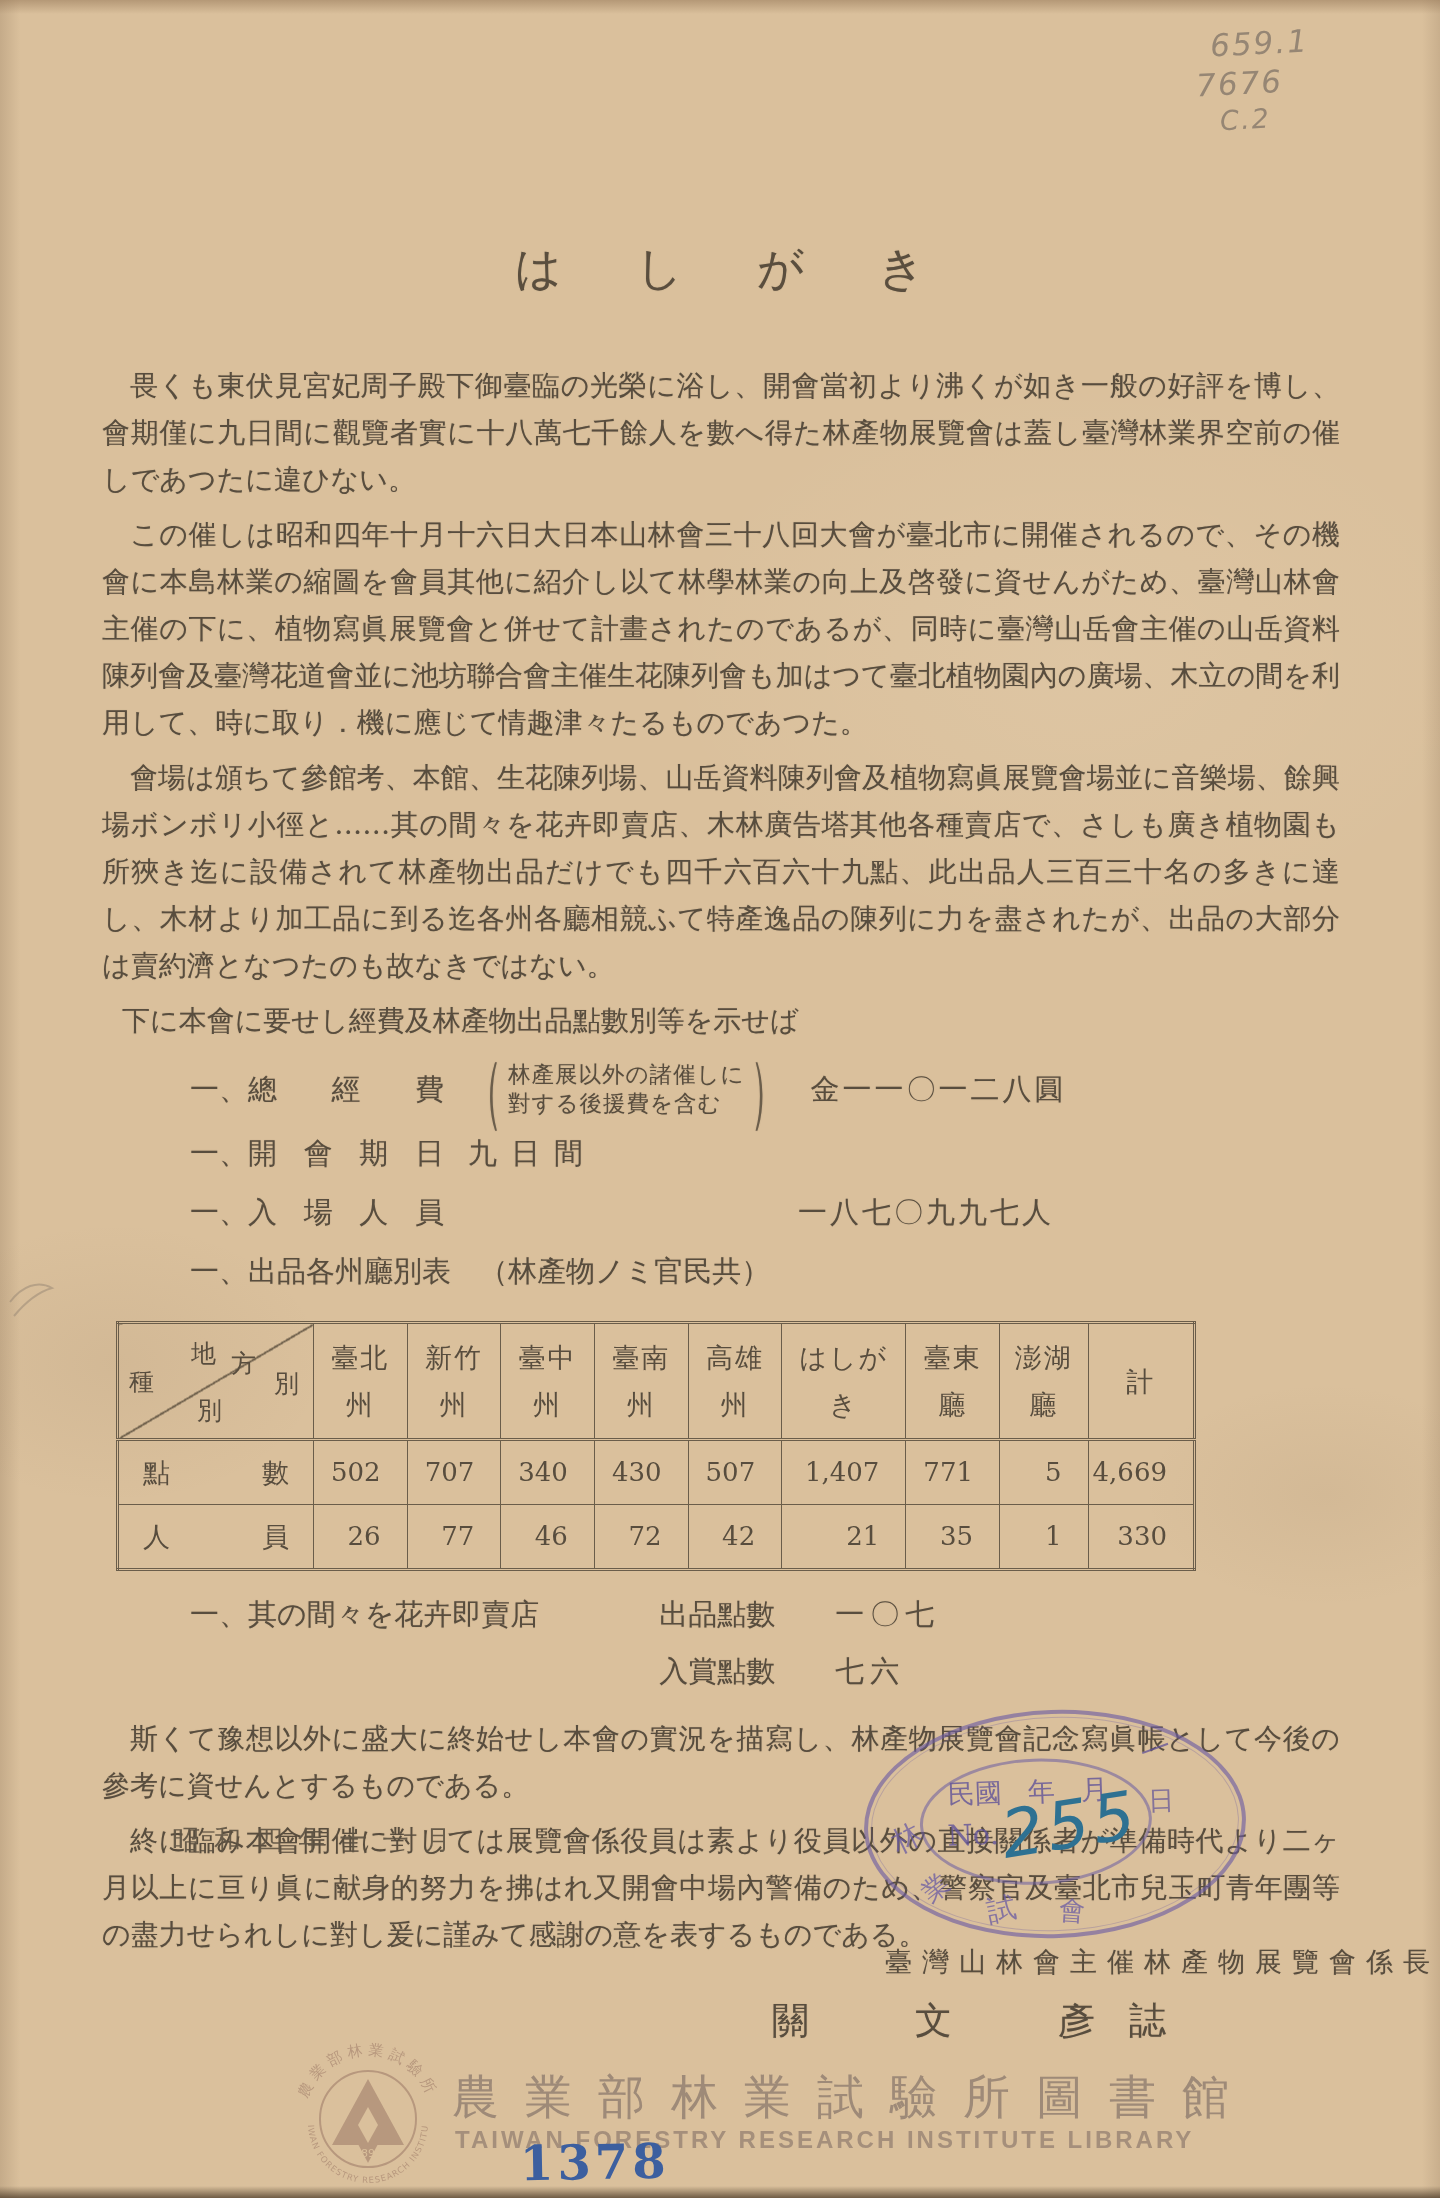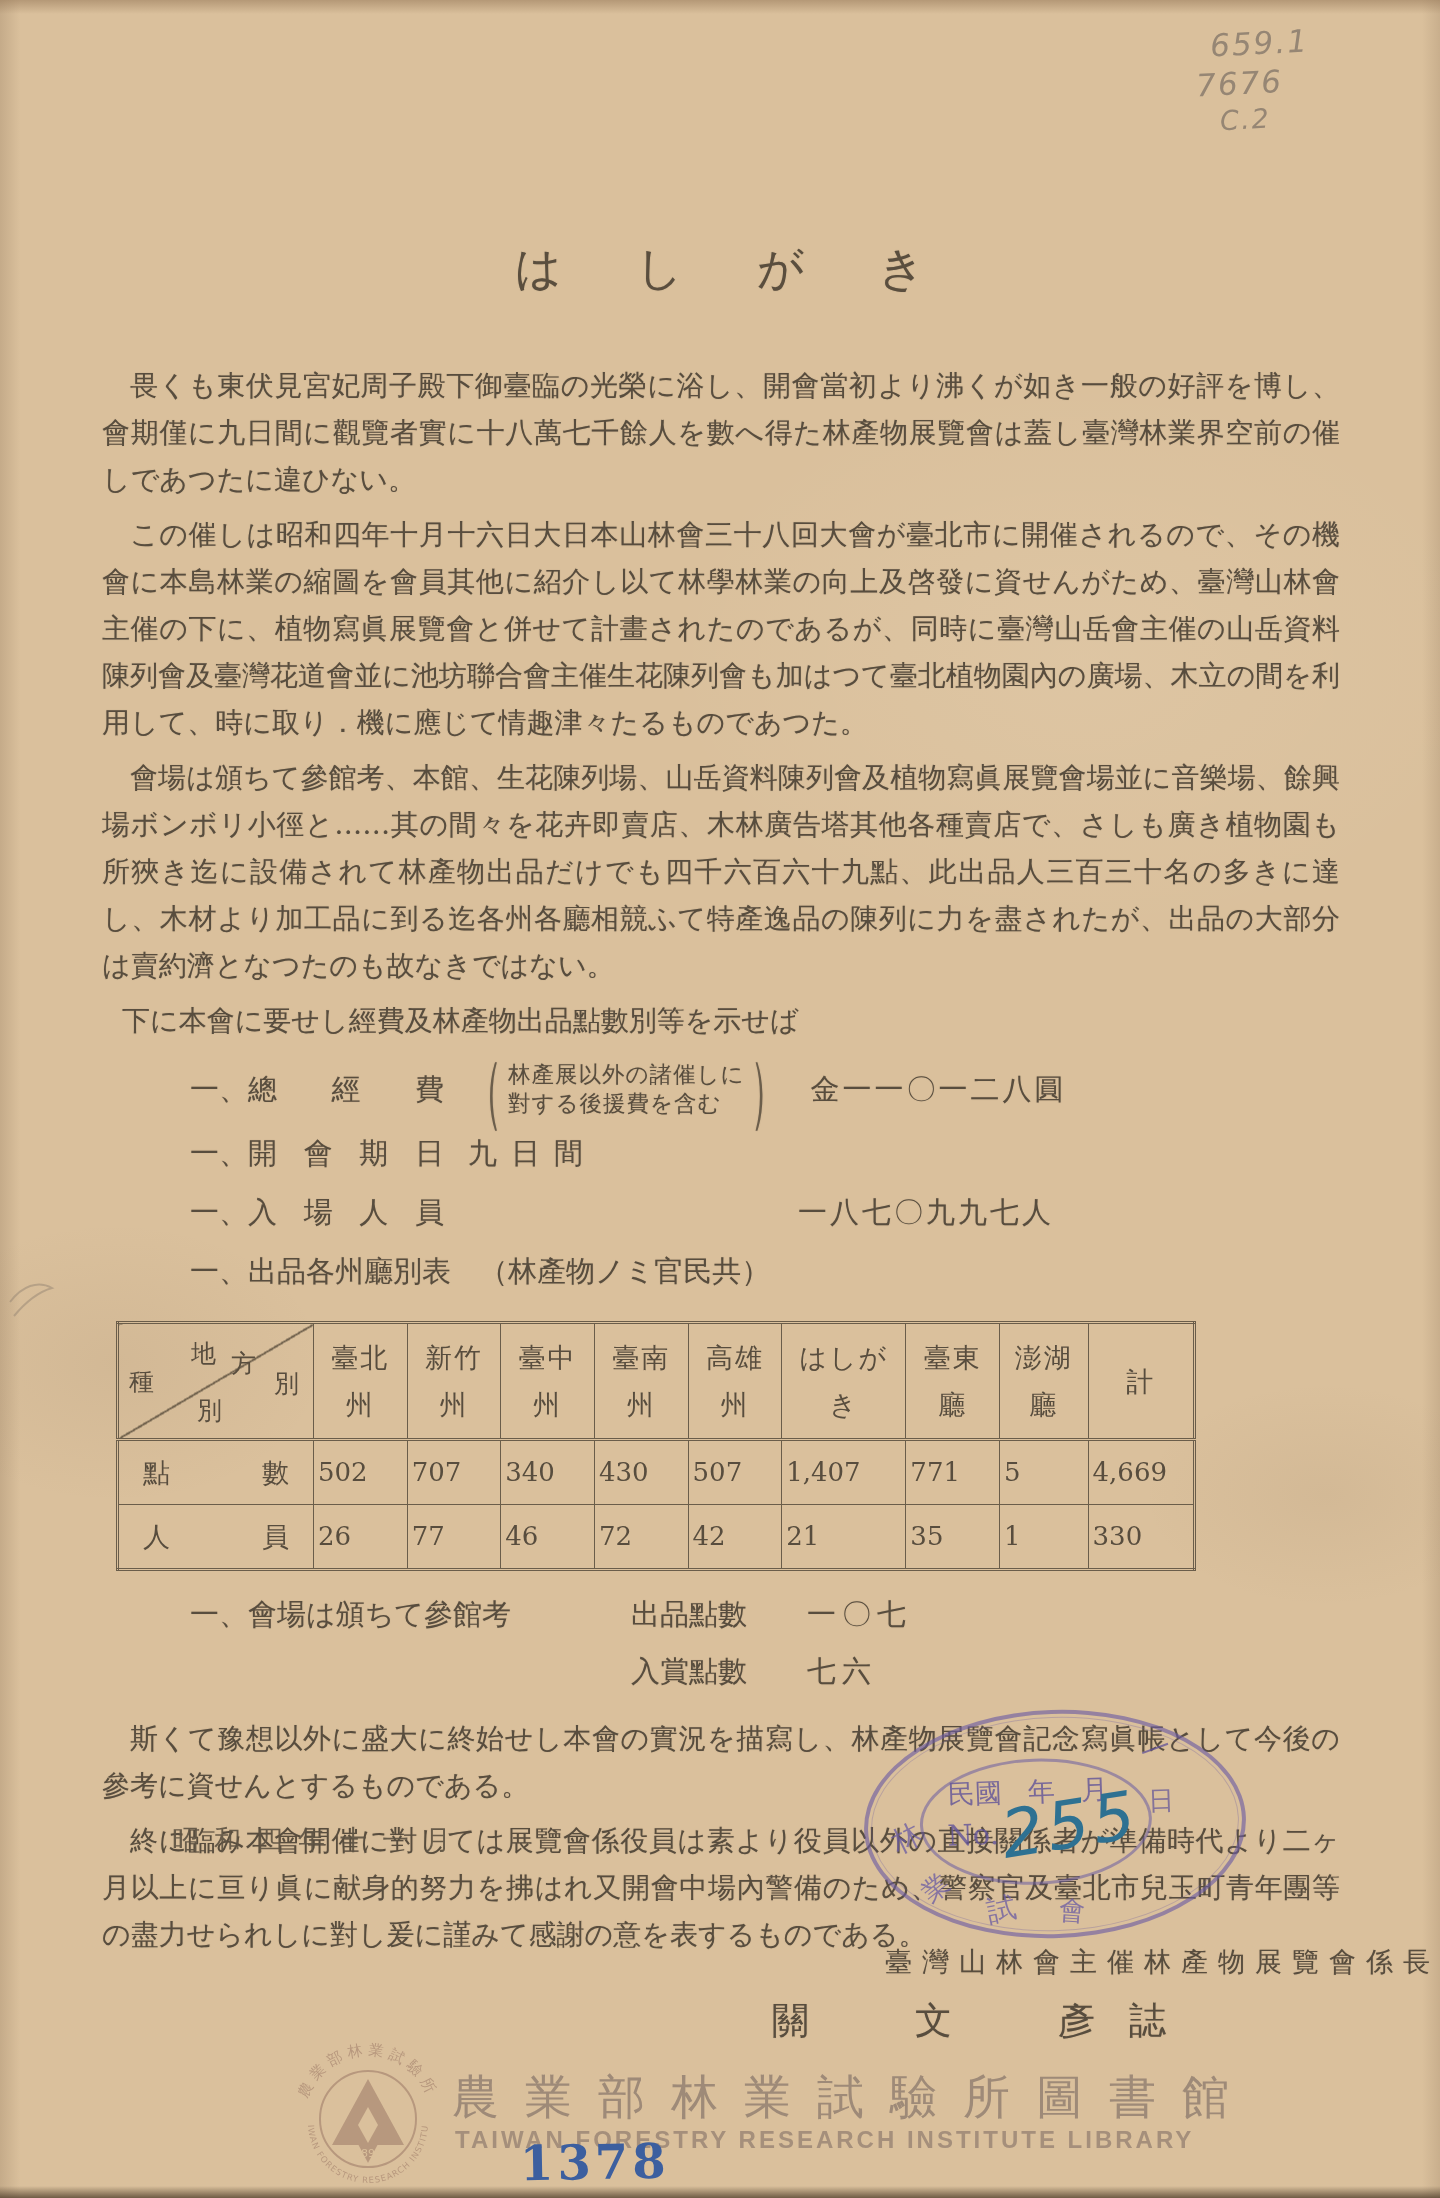--- a/index.html
+++ b/index.html
@@ -48,21 +48,21 @@
   .duration{letter-spacing:14px;}
   .spacer560{display:inline-block;width:330px;}
   .item .money{letter-spacing:3px;}
   
   .ftable{margin:26px 0 20px 22px;border-collapse:collapse;width:1080px;
     color:#584d3e;border:3px double #6a5d4a;}
   .ftable td,.ftable th{border:1px solid #6a5d4a;font-weight:normal;}
   .ftable th{font-size:27px;padding:10px 4px;letter-spacing:2px;}
   .ftable .hdr-row th{border-bottom:3px double #6a5d4a;}
   .ftable td{font-size:26px;font-family:"DejaVu Serif","Liberation Serif",serif;
-    text-align:left;padding:8px 26px 8px 4px;}
+    text-align:right;padding:8px 26px 8px 4px;}
   .ftable td.rowlbl{text-align:justify;text-align-last:justify;padding:8px 24px;
     font-size:27px;}
   .corner{position:relative;width:186px;height:92px;padding:0;
     background-image:linear-gradient(to bottom right, transparent 49.5%,
       rgba(95,82,64,.85) 49.5%, rgba(95,82,64,.85) 50.5%, transparent 50.5%);}
   .corner span{position:absolute;font-size:25px;}
   .c-top1{top:6px;left:72px;}
   .c-top2{top:16px;left:112px;}
   .c-right{top:36px;right:12px;}
   .c-left{top:34px;left:10px;}
@@ -218,21 +218,21 @@
         <td>21</td>
         <td>35</td>
         <td>1</td>
         <td>330</td>
       </tr>
     </tbody>
       </table>
 
     <div class="photo-item">
       <span class="num">一、</span>
-      <span>會場は頒ちて參館考</span>
+      <span>其の間々を花卉即賣店</span>
       <span class="photo-rows">
         <span class="pr">
           <span>出品點數</span>
           <span class="pv">一〇七</span>
         </span>
         <span class="pr">
           <span>入賞點數</span>
           <span class="pv">七六</span>
         </span>
       </span>

